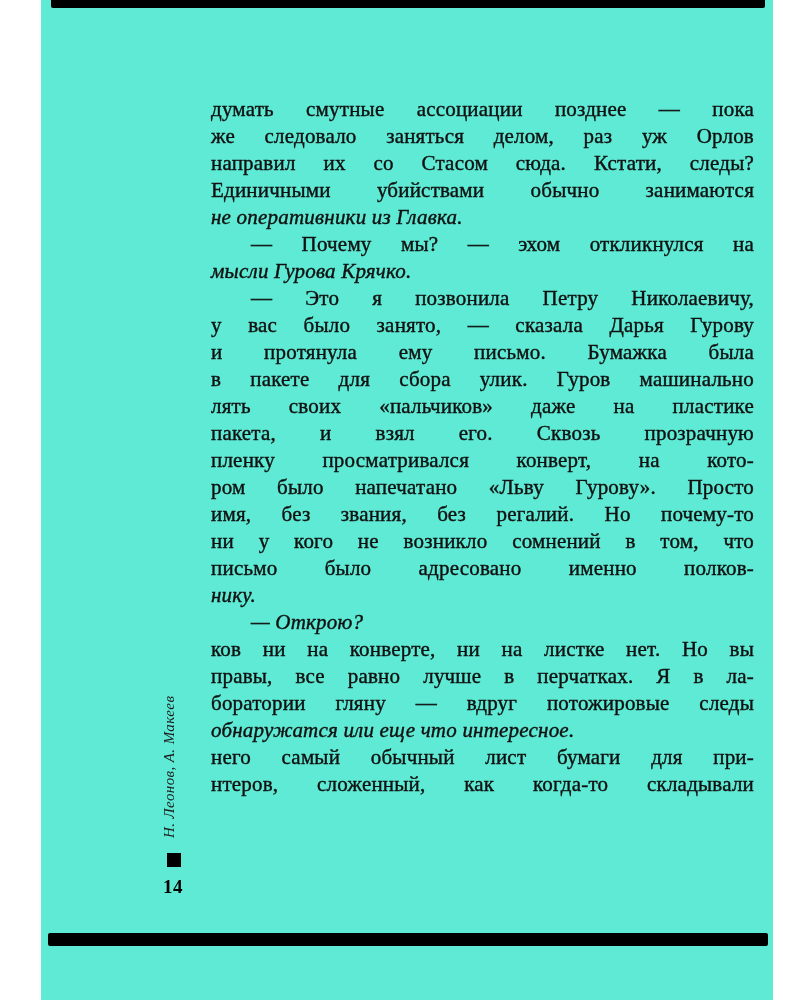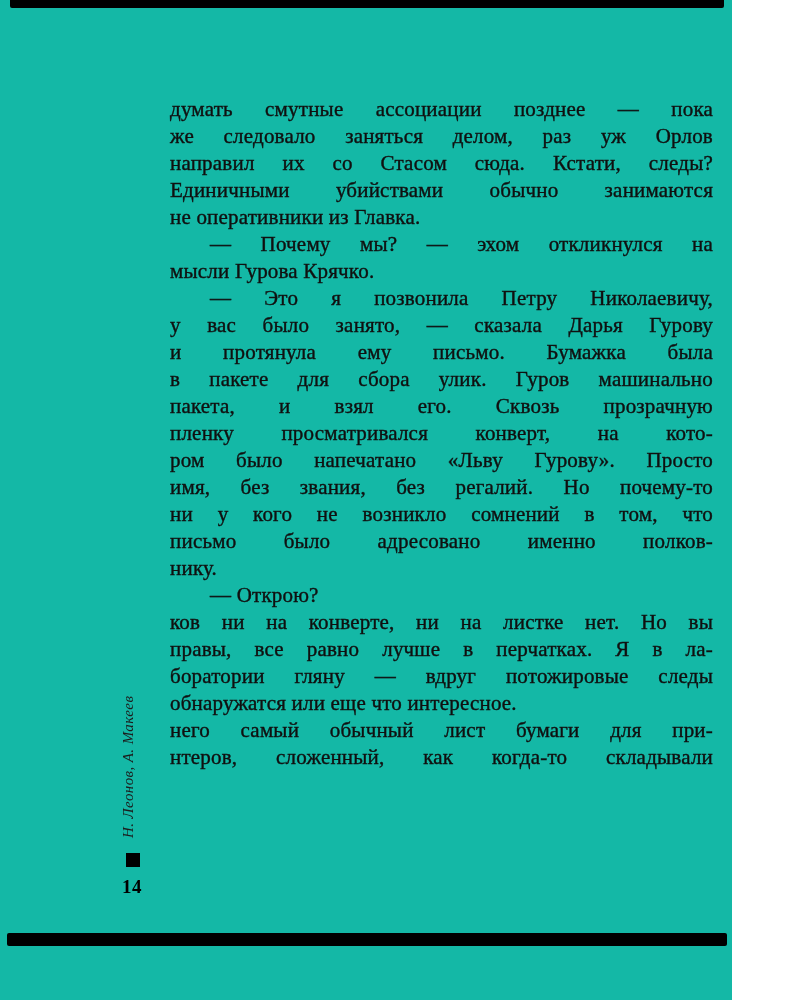--- a/index.html
+++ b/index.html
@@ -4,24 +4,25 @@
 <style>
   html, body {
     margin: 0;
     padding: 0;
     background: #ffffff;
   }
   .page {
     position: relative;
     width: 732px;
     height: 1000px;
-    background: #14b8a6;
+    background: #5eead4;
     overflow: hidden;
     font-family: "Liberation Serif", "DejaVu Serif", serif;
     color: #101010;
+    margin-left: 41px;
   }
   
   .scan-bar {
     position: absolute;
     background: #000;
   }
   .scan-bar.top {
     top: 0;
     left: 10px;
     right: 8px;
@@ -47,21 +48,21 @@
   }
   .paragraph { margin: 0; }
   .line {
     height: 27px;
     line-height: 27px;
     text-align: justify;
     text-align-last: justify;
     white-space: nowrap;
   }
   .line.first { text-indent: 40px; }
-  .line.last  { text-align-last: left; white-space: normal; }
+  .line.last  { text-align-last: left; white-space: normal; font-style: italic; }
   
   .author-vertical {
     position: absolute;
     left: 120px;
     top: 686px;
     width: 24px;
     height: 162px;
     writing-mode: vertical-rl;
     transform: rotate(180deg);
     font-style: italic;
@@ -105,20 +106,21 @@
       </div>
       <div class="paragraph">
         <div class="line first">— Почему мы? — эхом откликнулся на</div>
         <div class="line last">мысли Гурова Крячко.</div>
       </div>
       <div class="paragraph">
         <div class="line first">— Это я позвонила Петру Николаевичу,</div>
         <div class="line">у вас было занято, — сказала Дарья Гурову</div>
         <div class="line">и протянула ему письмо. Бумажка была</div>
         <div class="line">в пакете для сбора улик. Гуров машинально</div>
+        <div class="line">лять своих «пальчиков» даже на пластике</div>
         <div class="line">пакета, и взял его. Сквозь прозрачную</div>
         <div class="line">пленку просматривался конверт, на кото-</div>
         <div class="line">ром было напечатано «Льву Гурову». Просто</div>
         <div class="line">имя, без звания, без регалий. Но почему-то</div>
         <div class="line">ни у кого не возникло сомнений в том, что</div>
         <div class="line">письмо было адресовано именно полков-</div>
         <div class="line last">нику.</div>
       </div>
       <div class="paragraph">
         <div class="line first last">— Открою?</div>

